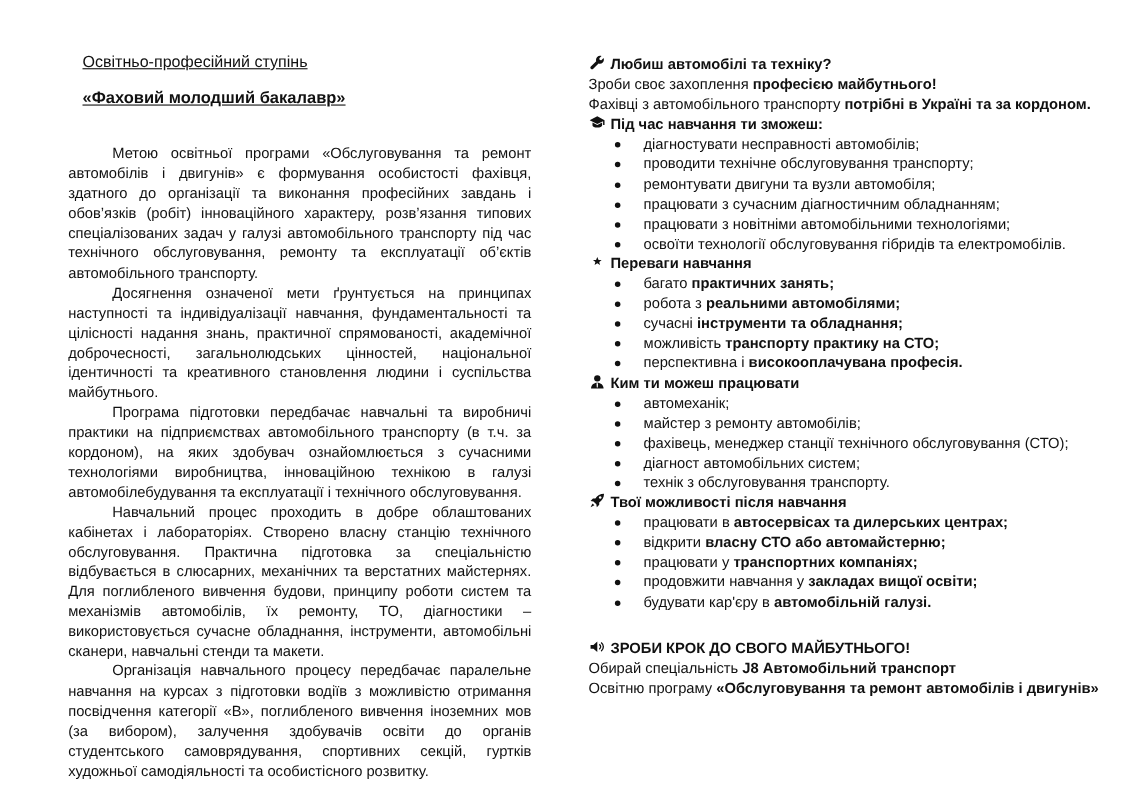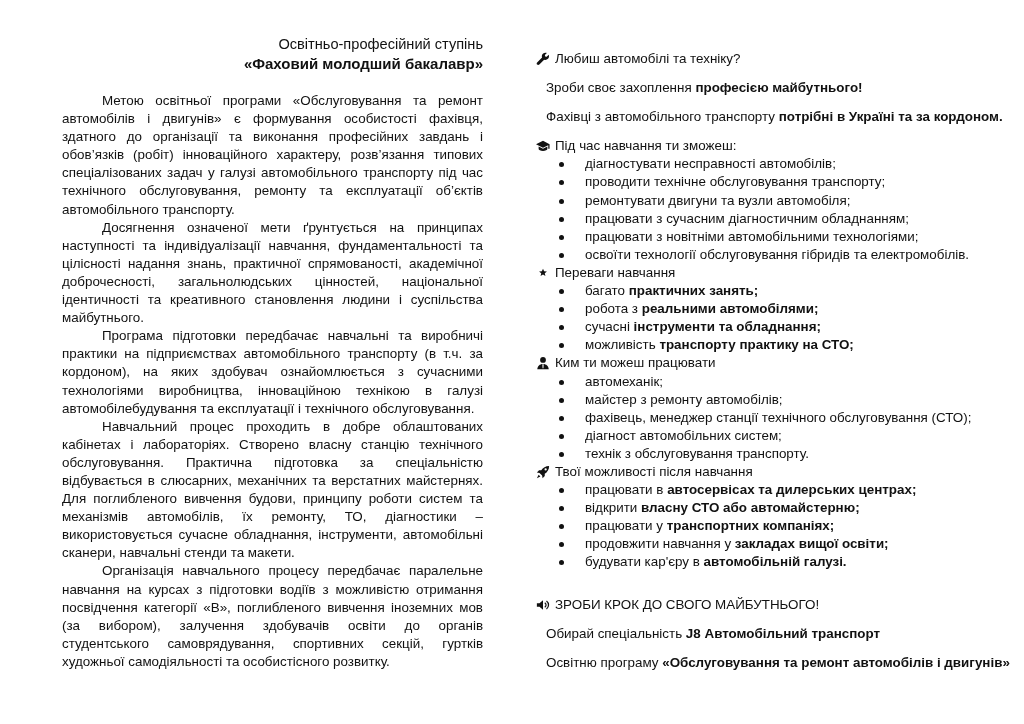--- a/index.html
+++ b/index.html
@@ -5,33 +5,33 @@
     html, body { margin: 0; padding: 0; background: #ffffff; }
     body {
       width: 1024px; height: 724px; position: relative; overflow: hidden;
       font-family: "Liberation Sans", sans-serif; color: #111111;
     }
     .left {
       position: absolute; left: 62px; top: 34px; width: 421px;
       font-size: 13.4px; line-height: 18.1px;
     }
     .title {
-      text-align: right; font-size: 14.6px; line-height: 20px; margin: 0;
+      text-align: left; font-size: 14.6px; line-height: 20px; margin: 13px; text-decoration: underline;
     }
     .title.bold { font-weight: bold; font-size: 15px; }
     .spacer { height: 18px; }
     .para {
       text-align: justify; text-indent: 40px; margin: 0;
     }
     .right {
       position: absolute; left: 535px; top: 50px; width: 470px;
       font-size: 13.4px; line-height: 18.1px;
     }
-    .line { margin: 11px; white-space: nowrap; }
-    .heading { font-weight: normal; margin: 0; white-space: nowrap; display: flex; align-items: center; }
+    .line { margin: 0; white-space: nowrap; }
+    .heading { font-weight: bold; margin: 0; white-space: nowrap; display: flex; }
     .icon { display: inline-flex; width: 16px; height: 14px; margin-right: 4px; align-items: center; justify-content: center; }
     .icon svg { width: 14px; height: 14px; }
     ul.items { list-style: none; margin: 0; padding: 0; }
     ul.items li { position: relative; padding-left: 50px; white-space: nowrap; }
     ul.items li .bullet {
       position: absolute; left: 24px; top: 7px; width: 5px; height: 5px;
       border-radius: 50%; background: #111111;
     }
     b { font-weight: bold; }
     .gap { height: 18px; }
@@ -87,20 +87,21 @@
           <path d="M8 3l1.3 3 3.2.2-2.5 2 .8 3.1L8 9.6l-2.8 1.7.8-3.1-2.5-2 3.2-.2z" fill="#111"></path>
         </svg>
     </span>
     <span>Переваги навчання</span>
   </p>
   <ul class="items">
     <li><span class="bullet"></span><span>багато </span><b>практичних занять;</b></li>
     <li><span class="bullet"></span><span>робота з </span><b>реальними автомобілями;</b></li>
     <li><span class="bullet"></span><span>сучасні </span><b>інструменти та обладнання;</b></li>
     <li><span class="bullet"></span><span>можливість </span><b>транспорту практику на СТО;</b></li>
+    <li><span class="bullet"></span><span>перспективна і </span><b>високооплачувана професія.</b></li>
   </ul>
 
   <p class="heading">
     <span class="icon">
       <svg viewBox="0 0 16 16">
           <circle cx="8" cy="4.5" r="3.3" fill="#111"></circle>
           <path d="M1.5 15c0-3.5 2.8-6 6.5-6s6.5 2.5 6.5 6z" fill="#111"></path>
           <path d="M7.2 9.5h1.6L8.5 14h-1z" fill="#fff"></path>
         </svg>
     </span>

